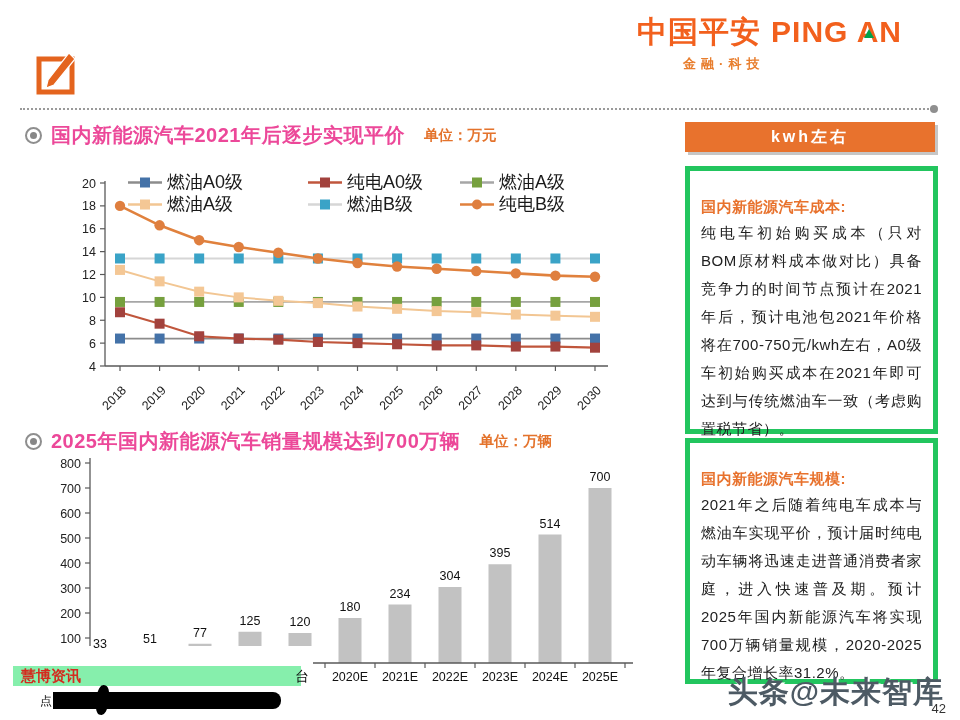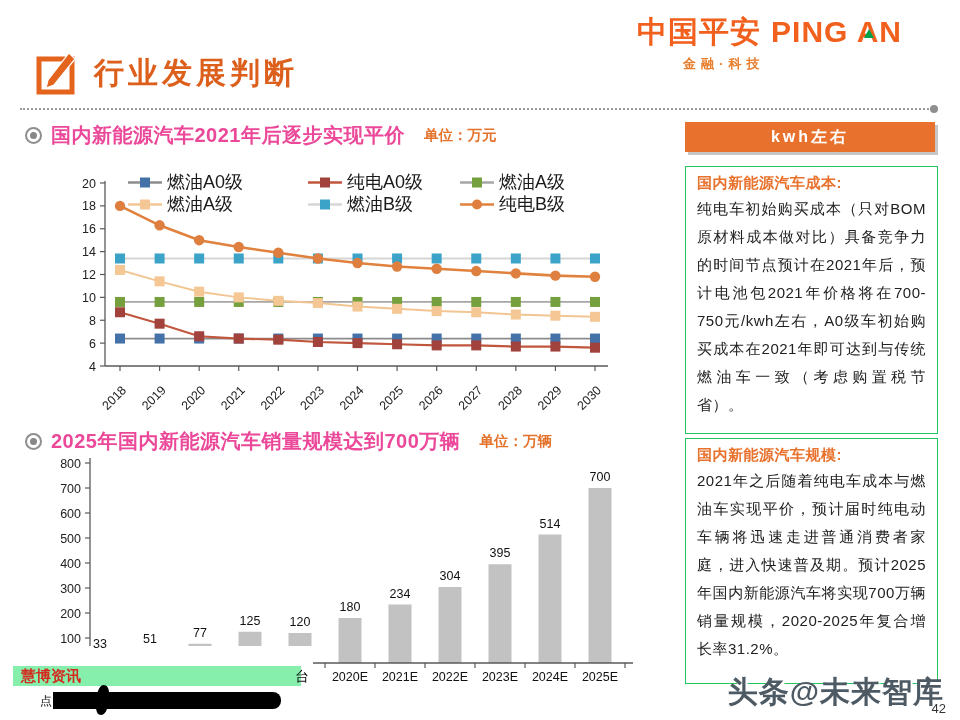--- a/index.html
+++ b/index.html
@@ -46,22 +46,22 @@
   .redact-prefix{position:absolute;left:40px;top:693px;font-size:12px;color:#111;z-index:4;}
   .ink-splat{position:absolute;left:96px;top:685px;width:13px;height:30px;background:#000;
              border-radius:45%;transform:rotate(7deg);z-index:6;}
   .watermark{position:absolute;right:16px;top:672px;font-size:30px;font-weight:bold;color:#4D5A64;
              text-shadow:2px 2px 0 #ffffff;letter-spacing:1px;z-index:7;white-space:nowrap;}
   .page-num{position:absolute;right:14px;top:701px;font-size:13px;color:#333;z-index:8;}
   
   .sidebar-header{position:absolute;left:685px;top:122px;width:250px;height:30px;line-height:30px;
                   background:#E8722D;color:#fff;text-align:center;font-size:16px;font-weight:bold;
                   letter-spacing:3px;box-shadow:3px 3px 0 #C6C6C6;}
-  .sidebar-box{position:absolute;left:685px;width:253px;background:#fff;border:1px solid #22c55e;
-               padding:4px 11px;box-sizing:border-box;}
+  .sidebar-box{position:absolute;left:685px;width:253px;background:#fff;border:5px solid #22c55e;
+               padding:24px 11px;box-sizing:border-box;}
   .box1{top:166px;height:268px;}
   .box2{top:438px;height:246px;}
   .sb-heading{color:#E8722D;font-size:15px;font-weight:bold;line-height:24px;letter-spacing:0.5px;}
   .sb-body{color:#222;font-size:15px;line-height:28px;text-align:justify;letter-spacing:0.5px;}
 </style>
 </head>
 <body>
 
 <div class="page">
 
@@ -73,21 +73,20 @@
     <div class="logo-tagline">金融·科技</div>
   </div>
 
   <div class="title-block">
     <span class="title-icon">
       <svg width="46" height="46" viewBox="0 0 46 46">
         <rect x="5" y="9" width="33" height="33" fill="none" stroke="#E4641E" stroke-width="5"></rect>
         <path d="M35 3 L41 9 L20 35 L12 38 L14 30 Z" fill="#E4641E" stroke="#fff" stroke-width="1.2"></path>
       </svg>
     </span>
-    <h1 class="page-title">行业发展判断</h1>
   </div>
   <div class="dotted-sep"></div>
 
   <div class="chart-header" style="top:122px;">
     <span class="bullet"></span>
     <span class="chart-title">国内新能源汽车2021年后逐步实现平价</span>
     <span class="chart-unit">单位：万元</span>
   </div>
 
   <div class="legend" id="legend1">

